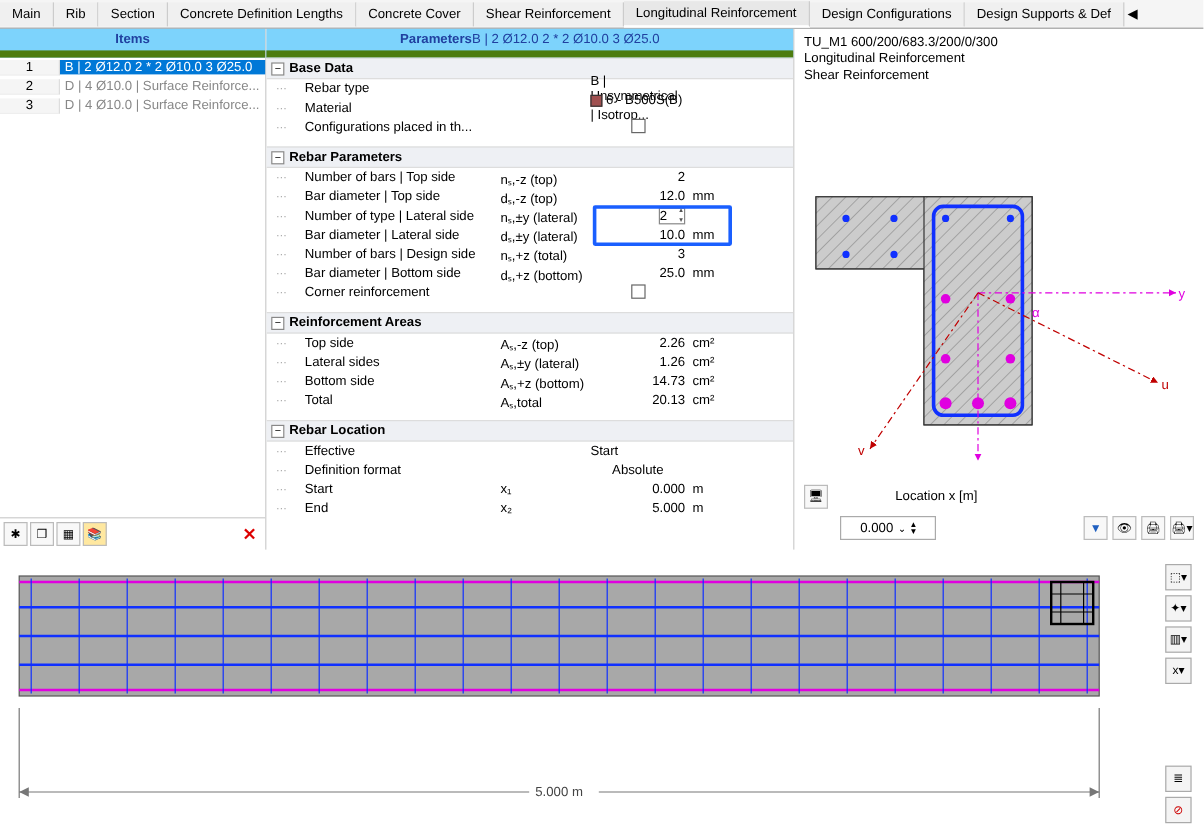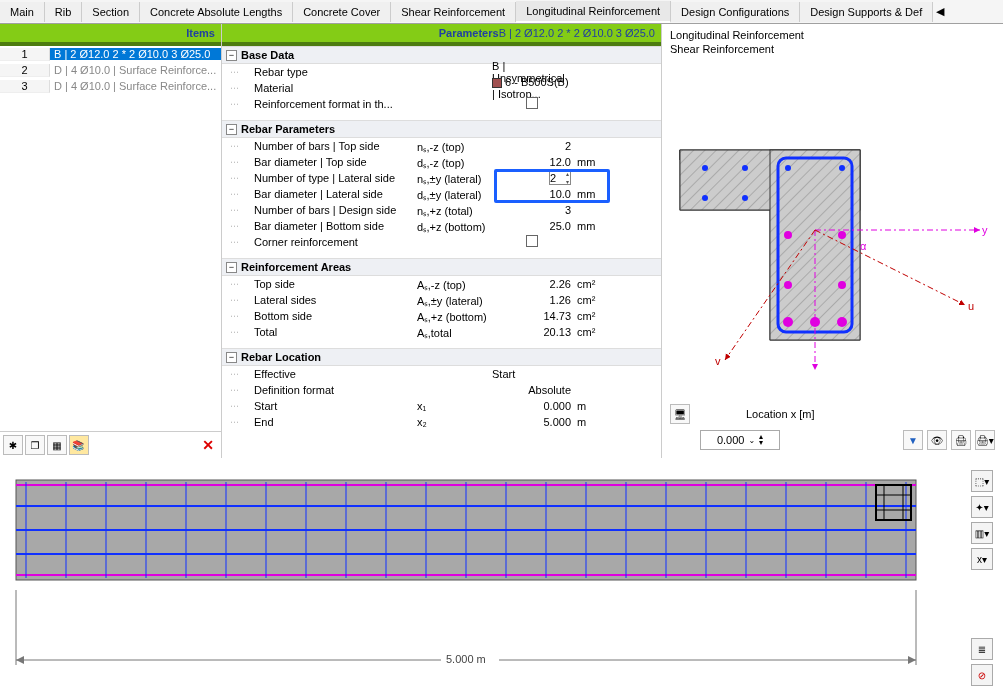--- a/index.html
+++ b/index.html
@@ -5,21 +5,21 @@
 * { margin: 0; padding: 0; box-sizing: border-box; font-family: Tahoma, Arial, sans-serif; font-size: 11px; }
 body { background: #fff; width: 1003px; height: 696px; overflow: hidden; position: relative; }
 
 .tabs-bar { display: flex; align-items: center; height: 24px; border-bottom: 1px solid #a0a0a0; background: #f5f5f5; }
 .tab { padding: 4px 10px; border-right: 1px solid #ccc; background: #f0f0f0; cursor: pointer; white-space: nowrap; }
 .tab.active { background: #e8e8e8; border-bottom: 2px solid #fff; }
 .tab-nav { width: 14px; text-align:center; cursor:pointer;}
 
 .upper { display: flex; height: 434px; }
 .items-panel { width: 222px; border-right: 1px solid #ccc; display:flex; flex-direction:column; }
-.panel-header { background: #84cc16; border-bottom: 4px solid #4d7c0f; padding: 3px 6px; color: #2040a0; font-weight: bold; display:flex; justify-content:flex-end; }
+.panel-header { background: #7dd3fc; border-bottom: 6px solid #4d7c0f; padding: 3px 6px; color: #2040a0; font-weight: bold; display:flex; justify-content:center; }
 .items-table { flex:1; }
 .items-row { display: flex; height: 16px; align-items: center; }
 .items-num { width: 50px; text-align: center; background: #f5f5f5; border-right: 1px solid #ddd; border-bottom:1px solid #eee; }
 .items-desc { flex:1; padding: 0 4px; overflow:hidden; white-space: nowrap; color:#888; }
 .items-row.selected .items-desc { background: #0078d7; color: #fff; }
 .items-toolbar { display:flex; padding: 3px; border-top:1px solid #ccc; gap:2px; align-items:center;}
 .tb-btn { width:20px; height:20px; border:1px solid #bbb; background:#f8f8f8; display:inline-flex; align-items:center; justify-content:center; cursor:pointer; font-size:10px;}
 .tb-spacer { flex:1; }
 .x-close { color:#d00; font-weight:bold; font-size:14px; cursor:pointer; width:20px; text-align:center;}
 
@@ -56,21 +56,21 @@
 .hl-group { position:relative; }
 .hl-overlay { position:absolute; border:3px solid #1a5fff; left:504px; width:116px; height:34px; top:-1px; pointer-events:none; border-radius:2px;}
 </style>
 </head>
 <body>
 
 <div class="tabs-bar">
   <div class="tab">Main</div>
   <div class="tab">Rib</div>
   <div class="tab">Section</div>
-  <div class="tab">Concrete Absolute Lengths</div>
+  <div class="tab">Concrete Definition Lengths</div>
   <div class="tab">Concrete Cover</div>
   <div class="tab">Shear Reinforcement</div>
   <div class="tab active">Longitudinal Reinforcement</div>
   <div class="tab">Design Configurations</div>
   <div class="tab">Design Supports &amp; Def</div>
   <div class="tab-nav">◀</div>
 </div>
 
 <div class="upper">
 
@@ -122,21 +122,21 @@
         </div>
       <div class="param-row">
           <span class="tree-dots">⋯</span>
           <span class="param-label">Material</span>
           <span class="param-sym"></span>
           <span class="param-val" style="text-align:left"><span class="mat-swatch"></span><span>6 - B500S(B) | Isotrop...</span></span>
           <span class="param-unit"></span>
         </div>
       <div class="param-row">
           <span class="tree-dots">⋯</span>
-          <span class="param-label">Reinforcement format in th...</span>
+          <span class="param-label">Configurations placed in th...</span>
           <span class="param-sym"></span>
           <span class="param-val" style="text-align:center"><span class="checkbox"></span></span>
           <span class="param-unit"></span>
         </div>
 
       <div class="section-hdr" style="margin-top:8px">
           <span class="expander">−</span>
           <span class="section-title">Rebar Parameters</span>
         </div>
       <div class="param-row">
@@ -233,21 +233,21 @@
           <span class="tree-dots">⋯</span>
           <span class="param-label">Effective</span>
           <span class="param-sym"></span>
           <span class="param-val" style="text-align:left">Start</span>
           <span class="param-unit"></span>
         </div>
       <div class="param-row">
           <span class="tree-dots">⋯</span>
           <span class="param-label">Definition format</span>
           <span class="param-sym"></span>
-          <span class="param-val" style="text-align:right">Absolute</span>
+          <span class="param-val" style="text-align:center">Absolute</span>
           <span class="param-unit"></span>
         </div>
       <div class="param-row">
           <span class="tree-dots">⋯</span>
           <span class="param-label">Start</span>
           <span class="param-sym">x₁</span>
           <span class="param-val">0.000</span>
           <span class="param-unit">m</span>
         </div>
       <div class="param-row">
@@ -255,20 +255,21 @@
           <span class="param-label">End</span>
           <span class="param-sym">x₂</span>
           <span class="param-val">5.000</span>
           <span class="param-unit">m</span>
         </div>
     </div>
   </div>
 
   <div class="preview-panel">
     <div class="preview-titles">
+      <div>TU_M1 600/200/683.3/200/0/300</div>
       <div>Longitudinal Reinforcement</div>
       <div>Shear Reinforcement</div>
     </div>
     <div class="preview-svg-wrap">
       <svg width="320" height="310" viewBox="0 0 320 310">
         <defs>
           <pattern id="hatch" width="8" height="8" patternUnits="userSpaceOnUse" patternTransform="rotate(45)">
             <rect width="8" height="8" fill="#ccc"></rect>
               <line x1="0" y1="0" x2="0" y2="8" stroke="#888" stroke-width="1"></line>
           </pattern>

